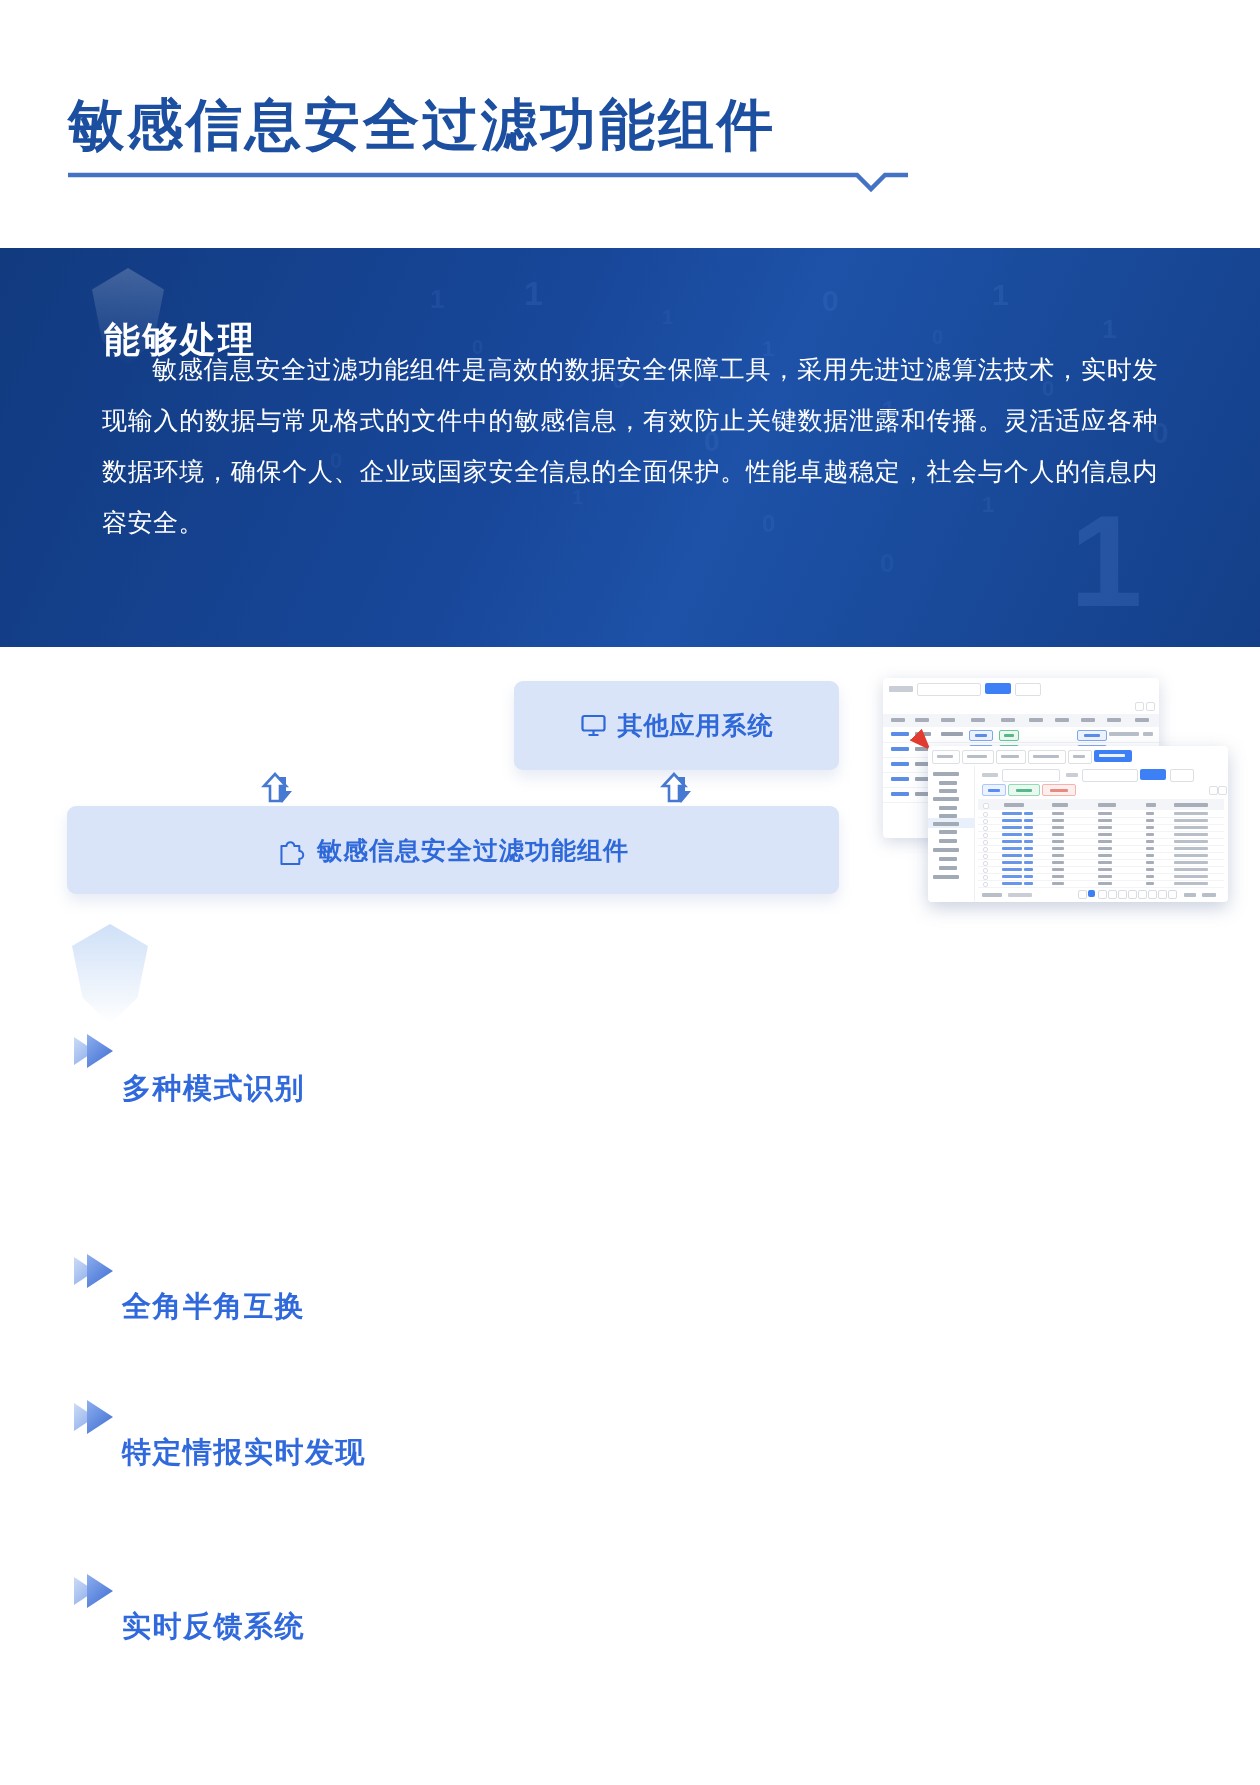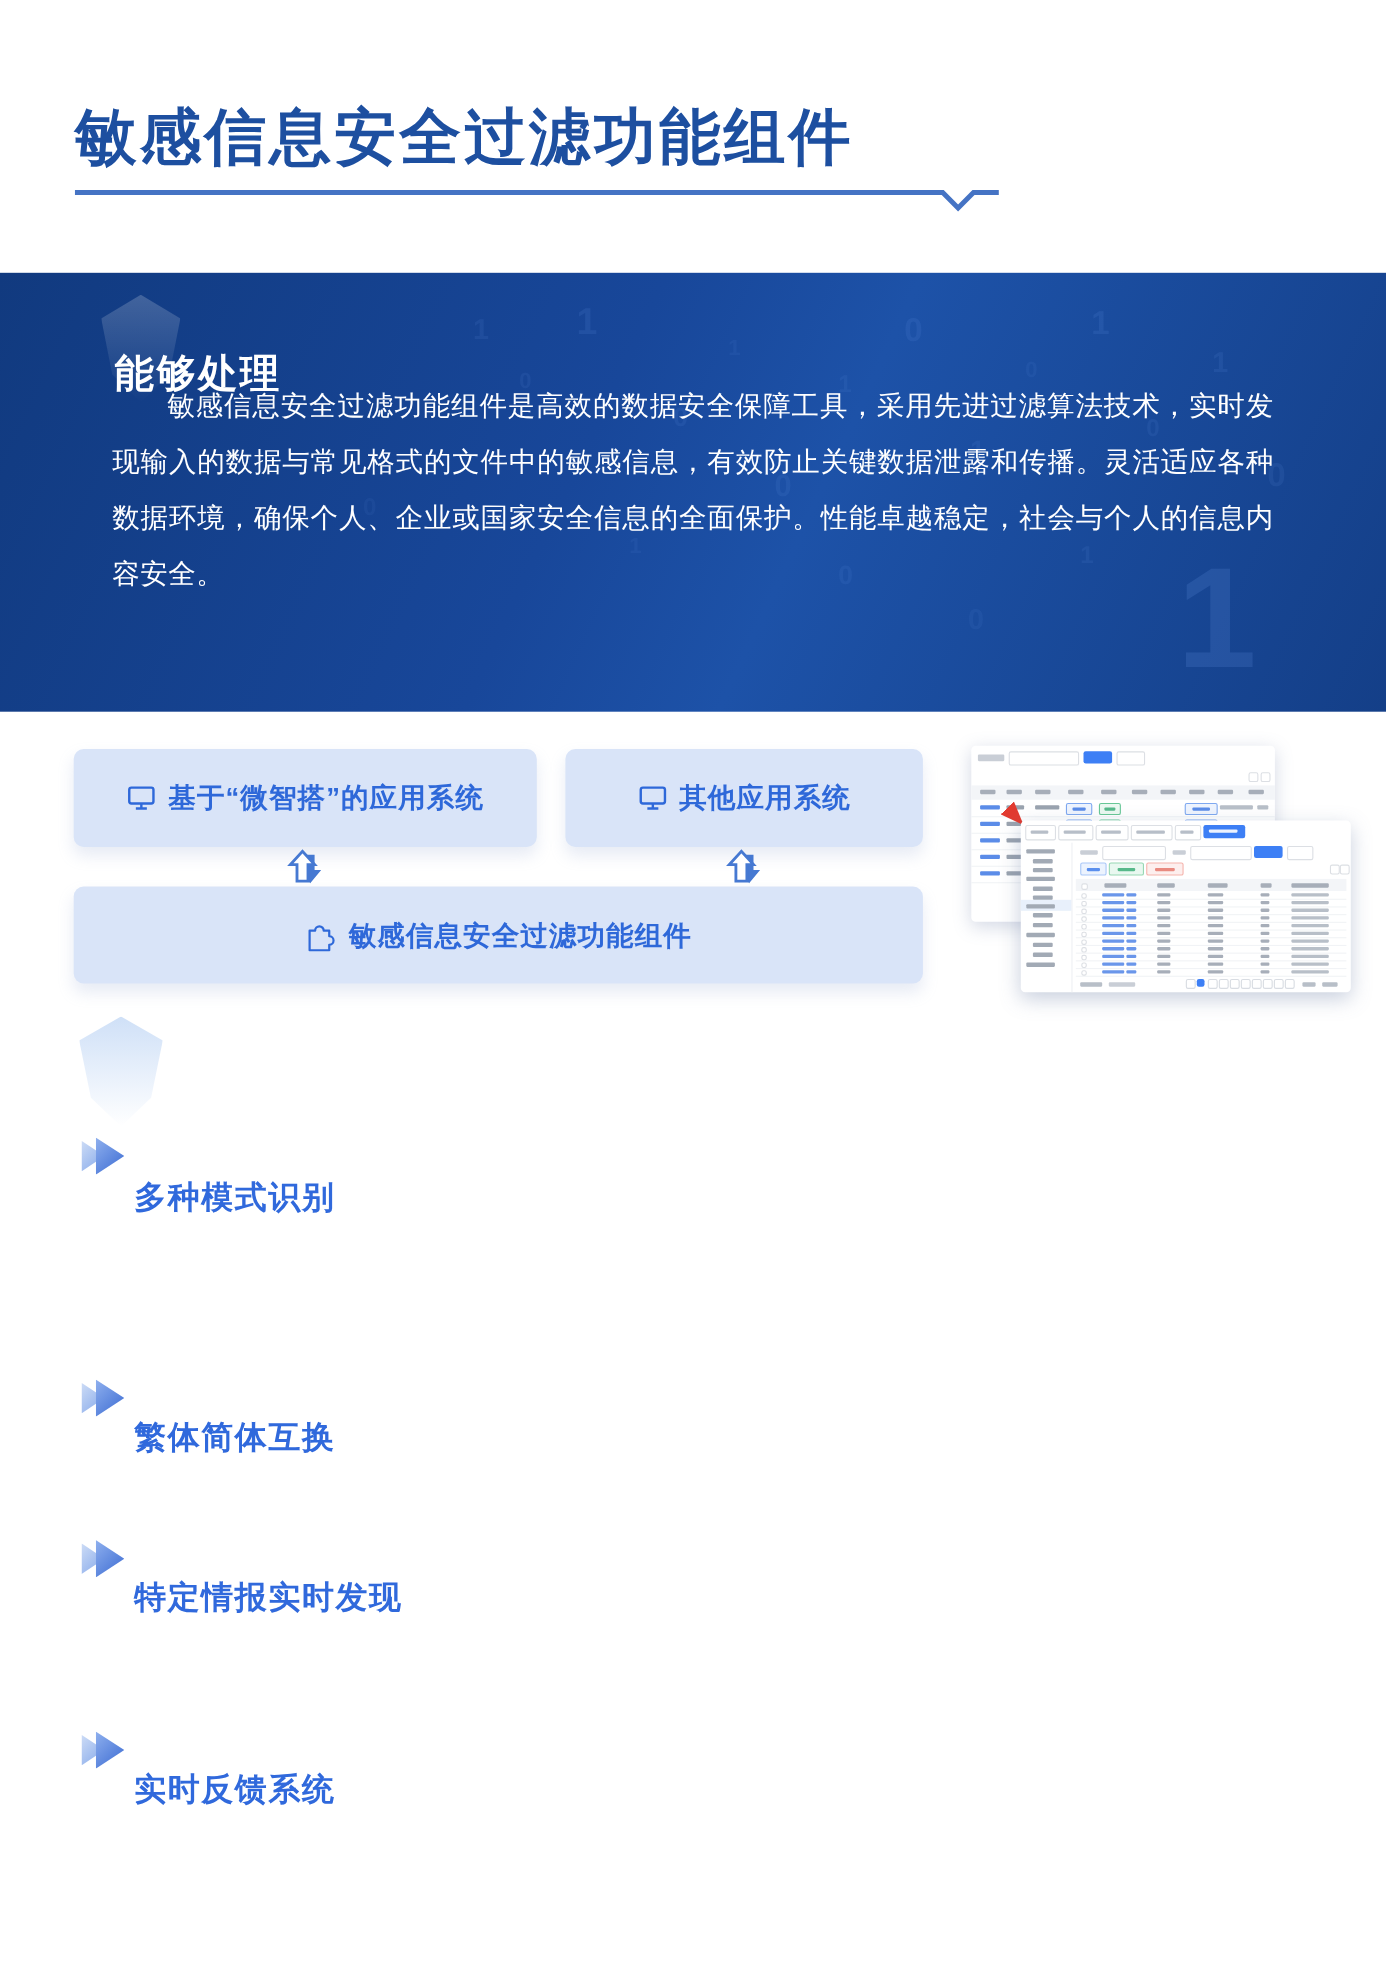--- a/index.html
+++ b/index.html
@@ -116,27 +116,20 @@
         <span class="bg-digit" style="left: 982px; top: 244px; font-size: 22px; opacity: 0.09;">1</span>
         <span class="bg-digit" style="left: 880px; top: 300px; font-size: 26px; opacity: 0.08;">0</span>
         <span class="bg-digit" style="left: 1070px; top: 238px; font-size: 130px; opacity: 0.17;">1</span>
         <span class="bg-digit" style="left: 330px; top: 200px; font-size: 22px; opacity: 0.07;">0</span>
       </div>
     <div class="badge-shield intro-shield"></div>
     <h2 class="intro-heading">能够处理</h2>
     <p class="intro-body">敏感信息安全过滤功能组件是高效的数据安全保障工具，采用先进过滤算法技术，实时发现输入的数据与常见格式的文件中的敏感信息，有效防止关键数据泄露和传播。灵活适应各种数据环境，确保个人、企业或国家安全信息的全面保护。性能卓越稳定，社会与个人的信息内容安全。</p>
   </section>
 
-  <div class="diag-box box-wzd">
-    <svg width="27" height="25" viewBox="0 0 27 25">
-      <rect x="2.5" y="3" width="22" height="14.5" rx="2" fill="none" stroke="#2e68d9" stroke-width="2.2"></rect>
-      <path d="M13.5 17.5 v3.5 M8.5 22 h10" fill="none" stroke="#2e68d9" stroke-width="2.2"></path>
-    </svg>
-    <span>基于“微智搭”的应用系统</span>
-  </div>
   <div class="diag-box box-other">
     <svg width="27" height="25" viewBox="0 0 27 25">
       <rect x="2.5" y="3" width="22" height="14.5" rx="2" fill="none" stroke="#2e68d9" stroke-width="2.2"></rect>
       <path d="M13.5 17.5 v3.5 M8.5 22 h10" fill="none" stroke="#2e68d9" stroke-width="2.2"></path>
     </svg>
     <span>其他应用系统</span>
   </div>
 
   <svg class="sync-arrow arrow-1" viewBox="0 0 40 38">
     <polygon points="20,8 28,8 28,22 34,22 24,34 14,22 20,22" fill="#4679d2"></polygon>
@@ -441,21 +434,21 @@
   <div class="feat-icon i1">
       <div class="tri tri1"></div>
       <div class="tri tri2"></div>
     </div>
   <h3 class="feat-title t1">多种模式识别</h3>
 
   <div class="feat-icon i2">
       <div class="tri tri1"></div>
       <div class="tri tri2"></div>
     </div>
-  <h3 class="feat-title t2">繁体简体互换</h3>
+  <h3 class="feat-title t2">全角半角互换</h3>
 
   <div class="feat-icon i3">
       <div class="tri tri1"></div>
       <div class="tri tri2"></div>
     </div>
   <h3 class="feat-title t3">特定情报实时发现</h3>
 
   <div class="feat-icon i4">
       <div class="tri tri1"></div>
       <div class="tri tri2"></div>

